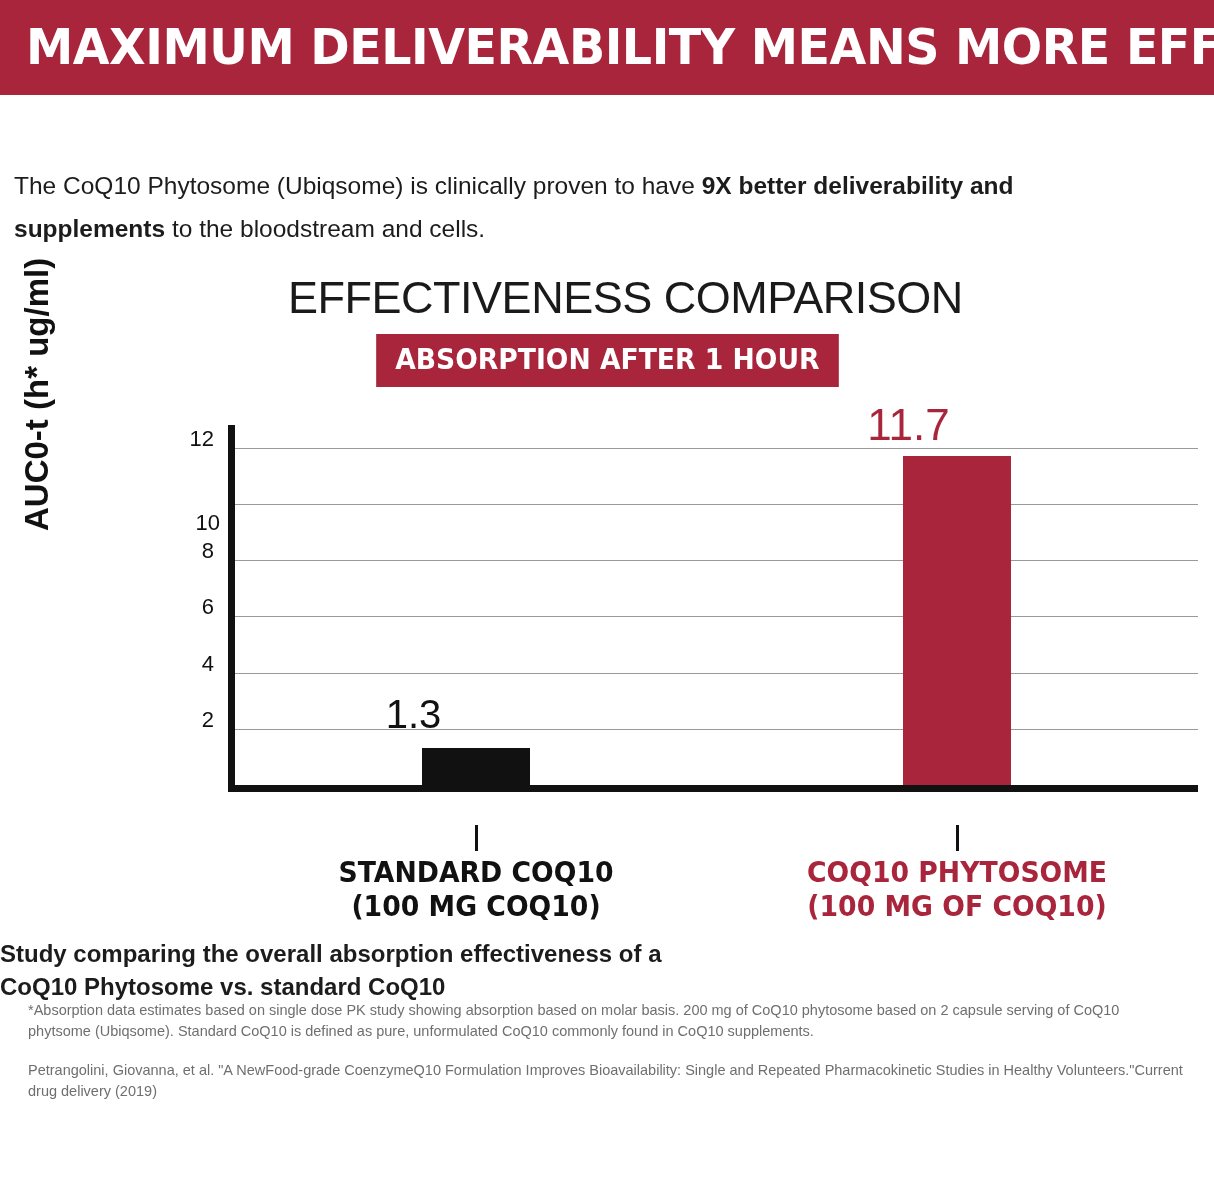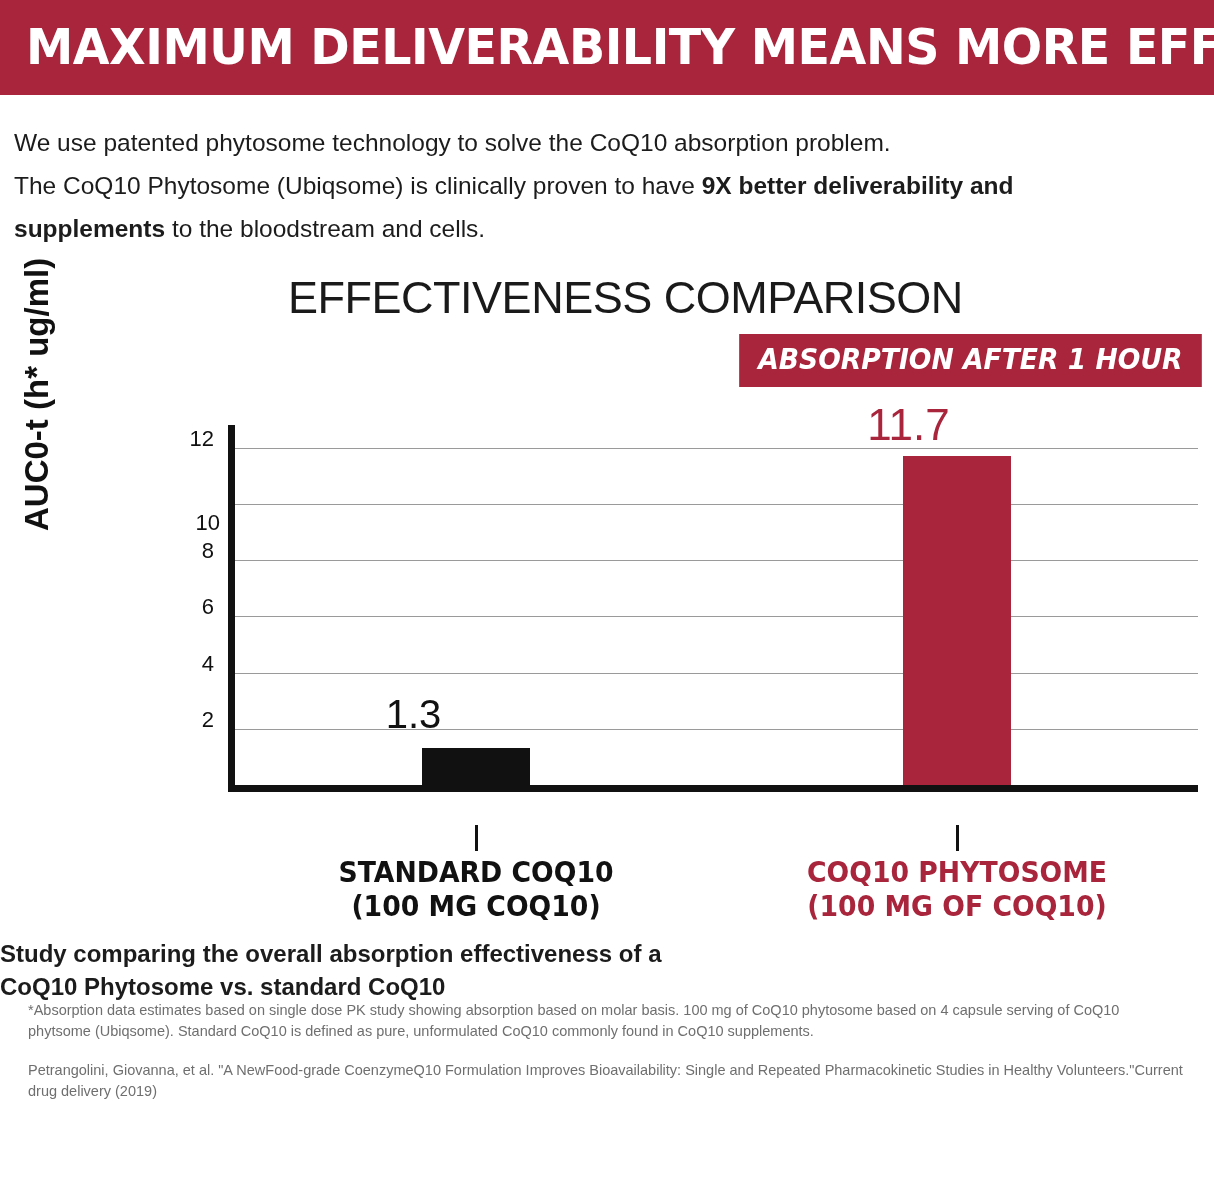--- a/index.html
+++ b/index.html
@@ -55,22 +55,21 @@
     text-align: center;
     font-size: 45px;
     letter-spacing: -0.5px;
     color: #1a1a1a;
     font-family: "Liberation Sans", sans-serif;
     margin-bottom: 10px;
     margin-left: 37px;
   }
   .subtitle-badge-row {
     display: flex;
-    justify-content: flex-end;
-    font-style: italic;
+    justify-content: center;
   }
   .subtitle-badge {
     background: #a8253c;
     color: #ffffff;
     font-family: "DejaVu Sans", sans-serif;
     font-weight: bold;
     font-size: 28px;
     padding: 9px 20px 11px 20px;
     letter-spacing: 0px;
     transform: scaleX(0.95);
@@ -187,21 +186,21 @@
   .footnotes p { margin: 0 0 18px 0; }
 </style>
 </head>
 <body>
 
 <div class="banner">
   <div class="banner-title">MAXIMUM DELIVERABILITY MEANS MORE EFFECTIVE</div>
 </div>
 
 <div class="intro">
-  <span>We use patented phytosome technology to solve the CoQ10 absorption problem.</span><br>
+  <br>
   <span>The CoQ10 Phytosome (Ubiqsome) is clinically proven to have </span><b>9X better deliverability and</b><br>
   <b>supplements</b><span> to the bloodstream and cells.</span>
 </div>
 
 <div class="chart-wrap">
 
   <div class="chart-title">EFFECTIVENESS COMPARISON</div>
 
   <div class="subtitle-badge-row">
     <div class="subtitle-badge">ABSORPTION AFTER 1 HOUR</div>
@@ -246,15 +245,15 @@
       <div class="cat-label" style="left: 757.25px; width: 400px; color: rgb(168, 37, 60);"><span>COQ10 PHYTOSOME</span><span class="l2">(100 MG OF COQ10)</span></div>
     </div>
 
   <div class="caption">
     <span>Study comparing the overall absorption effectiveness of a</span><br>
     <span>CoQ10 Phytosome vs. standard CoQ10</span>
   </div>
 </div>
 
 <div class="footnotes">
-  <p>*Absorption data estimates based on single dose PK study showing absorption based on molar basis. 100 mg of CoQ10 phytosome based on 4 capsule serving of CoQ10 phytsome (Ubiqsome). Standard CoQ10 is defined as pure, unformulated CoQ10 commonly found in CoQ10 supplements.</p>
+  <p>*Absorption data estimates based on single dose PK study showing absorption based on molar basis. 200 mg of CoQ10 phytosome based on 2 capsule serving of CoQ10 phytsome (Ubiqsome). Standard CoQ10 is defined as pure, unformulated CoQ10 commonly found in CoQ10 supplements.</p>
   <p>Petrangolini, Giovanna, et al. "A NewFood-grade CoenzymeQ10 Formulation Improves Bioavailability: Single and Repeated Pharmacokinetic Studies in Healthy Volunteers."Current drug delivery (2019)</p>
 </div>
 
 </body></html>

